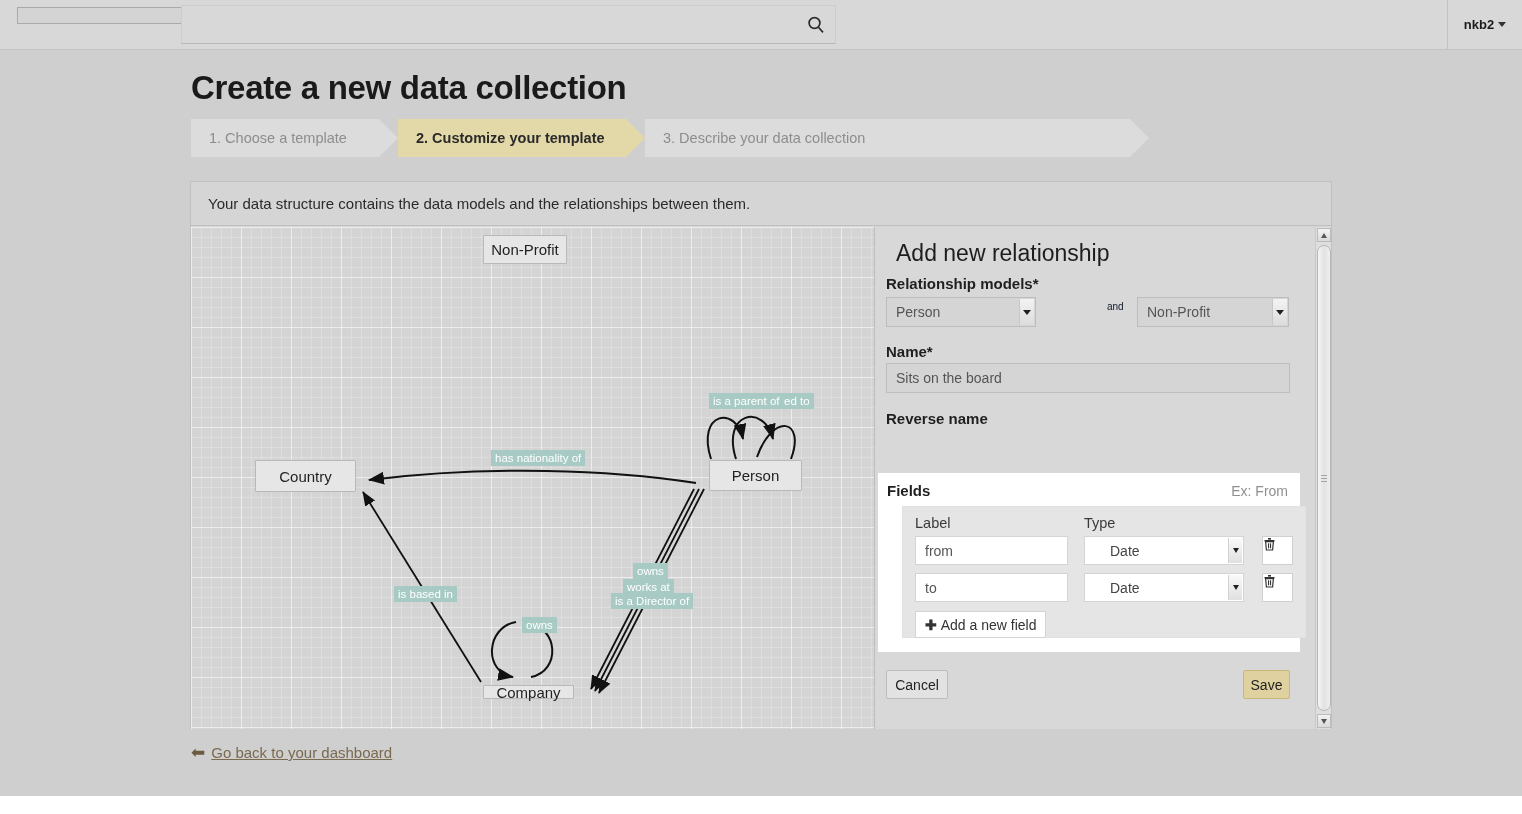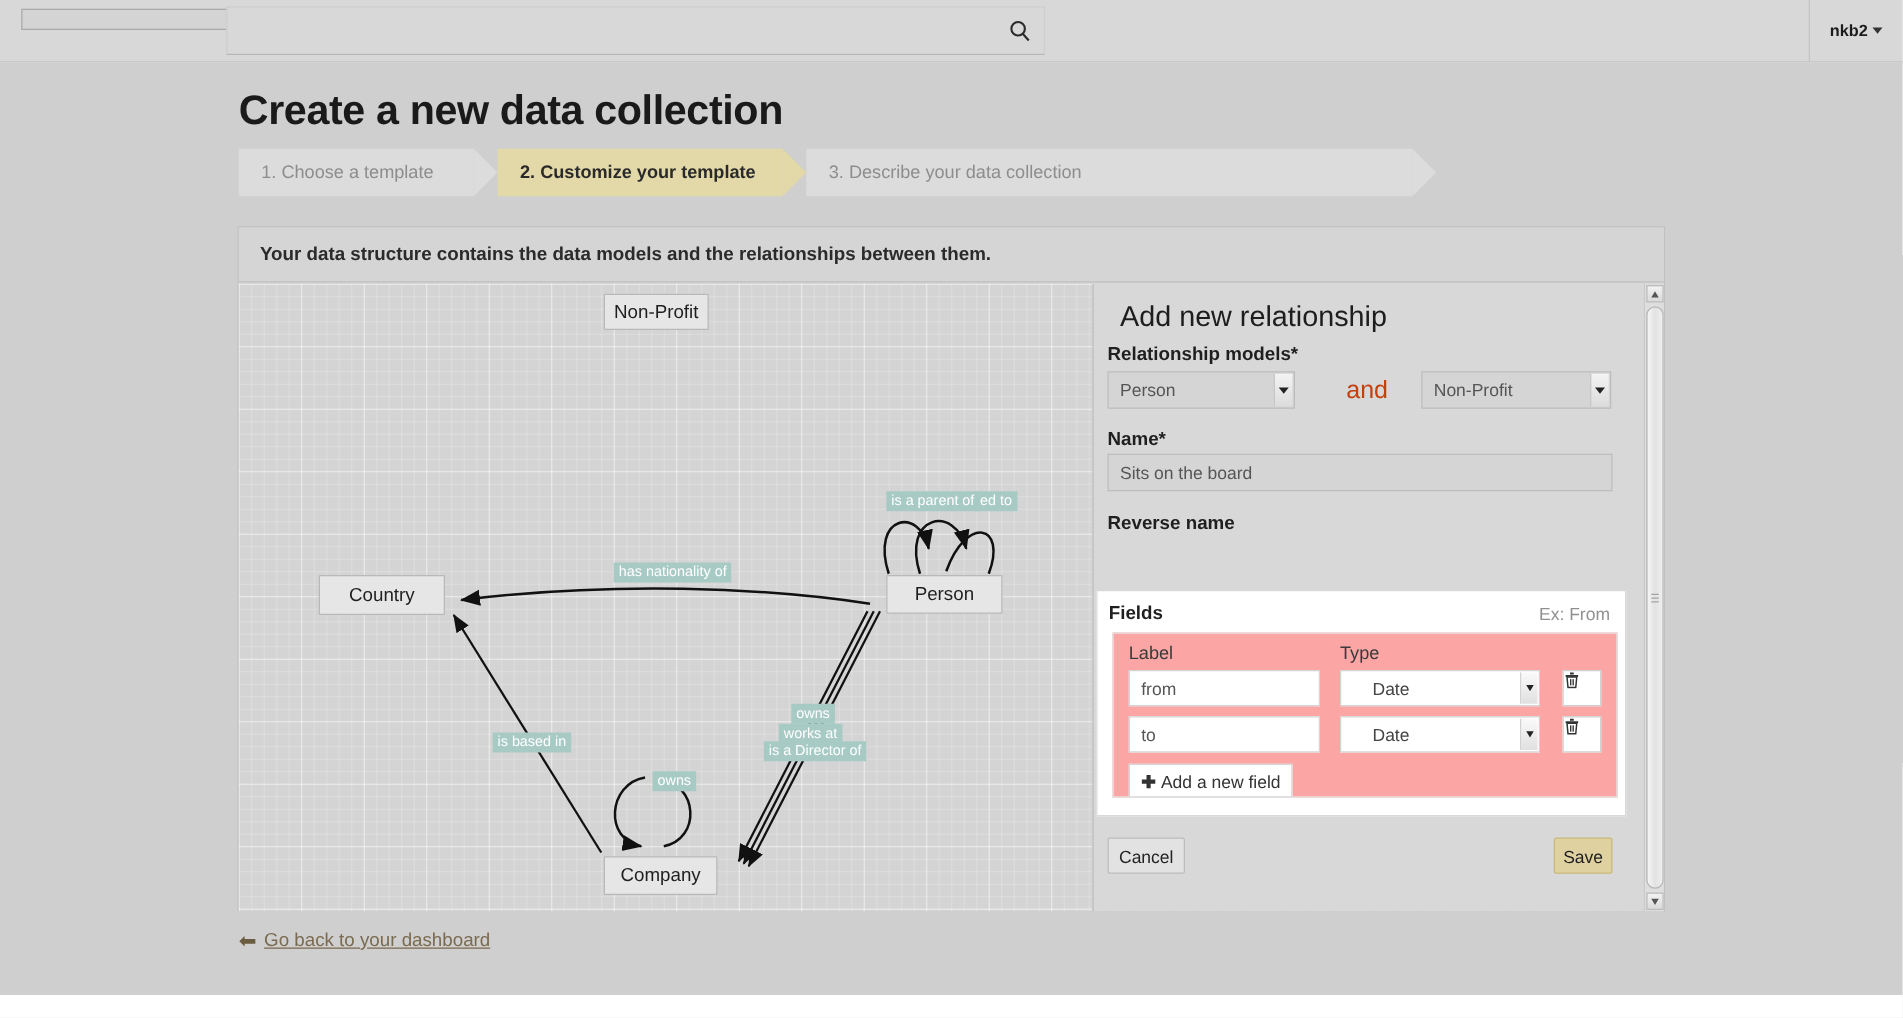--- a/index.html
+++ b/index.html
@@ -89,21 +89,20 @@
   
   .panel{
     position:absolute; left:190px; top:131px; width:1142px; height:548px;
     border:1px solid #c0c0c0; background:#d5d5d5;
   }
   .panel-note{
     position:absolute; left:0; top:0; width:1140px; height:44px;
     display:flex; align-items:center; padding-left:17px;
     font-size:15px; color:#2b2b2b; background:#d5d5d5;
     border-bottom:1px solid #c0c0c0;
-    font-weight:bold;
   }
 
   
   .canvas{
     position:absolute; left:0; top:45px; width:1140px; height:502px;
     background-color:#d4d4d4;
     background-image:
       linear-gradient(to right, rgba(255,255,255,0.45) 1px, transparent 1px),
       linear-gradient(to bottom, rgba(255,255,255,0.45) 1px, transparent 1px),
       linear-gradient(to right, rgba(255,255,255,0.22) 1px, transparent 1px),
@@ -144,32 +143,32 @@
   }
   .sel .arrow{
     position:absolute; right:1px; top:1px; width:15px; height:26px;
     background:linear-gradient(#f3f3f3,#dcdcdc); border-left:1px solid #c7c7c7;
     display:flex; align-items:center; justify-content:center;
   }
   .sel .arrow b{
     width:0;height:0;border-left:4px solid transparent;border-right:4px solid transparent;
     border-top:5px solid #222; display:block;
   }
-  .and-word{ position:absolute; font-size:20px; color:#c2410c; }
+  .and-word{ position:absolute; font-size:10px; color:#0f172a;margin-left:30px; }
 
   
   .fields-box{
     position:absolute; left:2px; top:245px; width:424px; height:181px;
     background:#ffffff; border:1px solid #d9d9d9;
   }
   .fields-head{ position:absolute; left:9px; top:9px; font-size:15px; font-weight:bold; color:#1f1f1f;}
   .fields-ex{ position:absolute; right:12px; top:10px; font-size:14px; color:#909090;}
   .fields-inner{
-    position:absolute; left:12px; top:33px; width:404px; height:132px;
-    background:#fca5a5; border:1px solid #e2e2e2;
+    position:absolute; left:24px; top:33px; width:404px; height:132px;
+    background:#e5e5e5; border:1px solid #e2e2e2;
   }
   .col-h{ position:absolute; font-size:14.5px; color:#3a3a3a; top:8px; }
   .frow-txt{
     position:absolute; width:153px; height:29px; background:#fff;
     border:1px solid #d4d4d4; font-size:14px; color:#555;
     display:flex; align-items:center; padding-left:9px; cursor:text;
   }
   .frow-sel{
     position:absolute; width:160px; height:29px; background:#fff;
     border:1px solid #d4d4d4; font-size:14px; color:#444;
@@ -308,21 +307,21 @@
 
       <div class="node" style="left:292px; top:8px; width:84px; height:29px;">
         <span>Non-Profit</span>
       </div>
       <div class="node" style="left:64px; top:233px; width:101px; height:32px;">
         <span>Country</span>
       </div>
       <div class="node" style="left:518px; top:233px; width:93px; height:31px;">
         <span>Person</span>
       </div>
-      <div class="node" style="left:292px; top:458px; width:91px; height:31px;">
+      <div class="node" style="left:292px; top:458px; width:91px; height:14px;">
         <span>Company</span>
       </div>
 
       <div class="edge-label" style="left:518px; top:166px;"><span>is a parent of</span></div>
       <div class="edge-label" style="left:589px; top:166px;"><span>ed to</span></div>
       <div class="edge-label" style="left:300px; top:223px;"><span>has nationality of</span></div>
       <div class="edge-label" style="left:203px; top:359px;"><span>is based in</span></div>
       <div class="edge-label" style="left:442px; top:336px;"><span>owns</span></div>
       <div class="edge-label" style="left:432px; top:352px;"><span>works at</span></div>
       <div class="edge-label" style="left:420px; top:366px;"><span>is a Director of</span></div>

